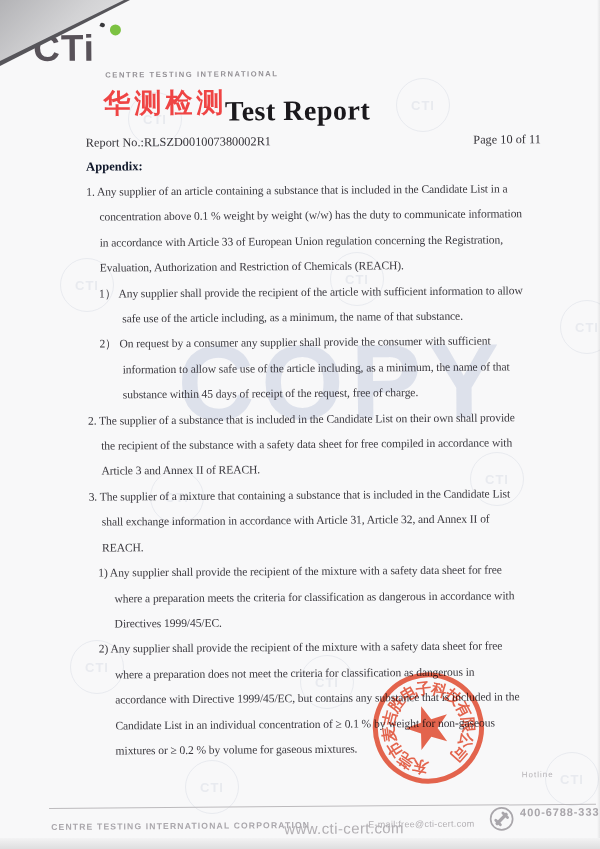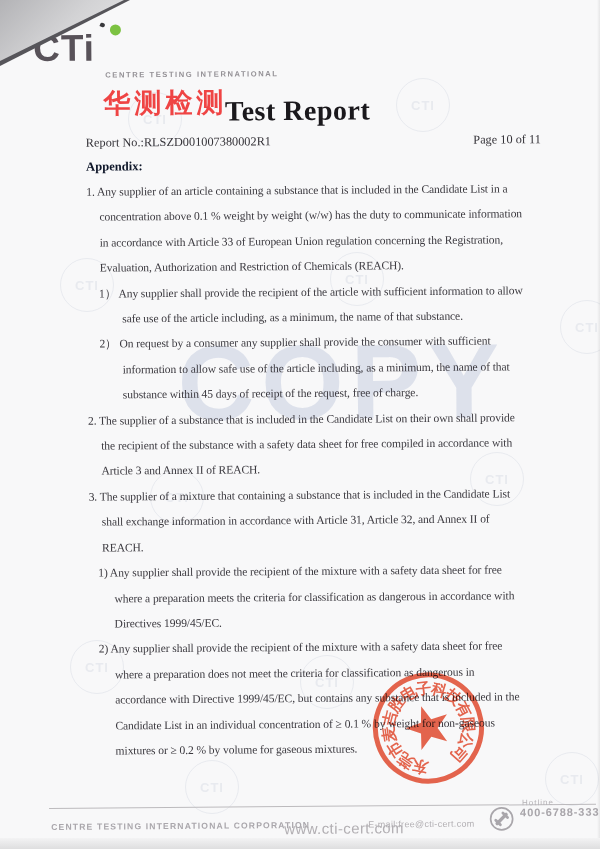--- a/index.html
+++ b/index.html
@@ -83,21 +83,21 @@
     pointer-events:none;
   }
 
   
   .footer-line { position:absolute; left:46px; right:7px; top:806px; height:1px; background:#bcbabd; }
   .footer { font-family:"Liberation Sans",sans-serif; color:#aeabb0; }
   .f-company { position:absolute; left:48px;  top:820px; font-size:8.6px; font-weight:700; letter-spacing:1.15px; color:#aaa7ac; }
   .f-web     { position:absolute; left:281px; top:820px; font-size:15px;  letter-spacing:0.4px; color:#b2afb3; }
   .f-email   { position:absolute; left:365px; top:820px; font-size:9px;  letter-spacing:0.3px; color:#b2afb3; }
   .f-phone-icon { position:absolute; left:485px; top:807px; width:27px; height:27px; }
-  .f-hot-label  { position:absolute; left:519px; top:800px; font-size:8px; letter-spacing:1px; color:#b5b2b6; }
+  .f-hot-label  { position:absolute; left:519px; top:772px; font-size:8px; letter-spacing:1px; color:#b5b2b6; }
   .f-hot-num    { position:absolute; left:517px; top:808px; font-size:11px; font-weight:700; letter-spacing:0.9px; color:#a8a5aa; }
 
   
   .corner-dark  { position:absolute; left:0; top:0; width:130px; height:66px;
                   clip-path:polygon(0 0,130px 0,0 66px); background:#56555a; }
   .corner-gray  { position:absolute; left:0; top:0; width:124px; height:61px;
                   clip-path:polygon(0 0,124px 0,0 61px);
                   background:linear-gradient(135deg,#b3b3b6 0%,#d3d3d5 50%,#e9e9ea 100%); }
   .corner-speck { position:absolute; left:100px; top:23px; width:5px; height:4px;
                   background:#39383c; border-radius:50% 50% 50% 0; transform:rotate(20deg); }

